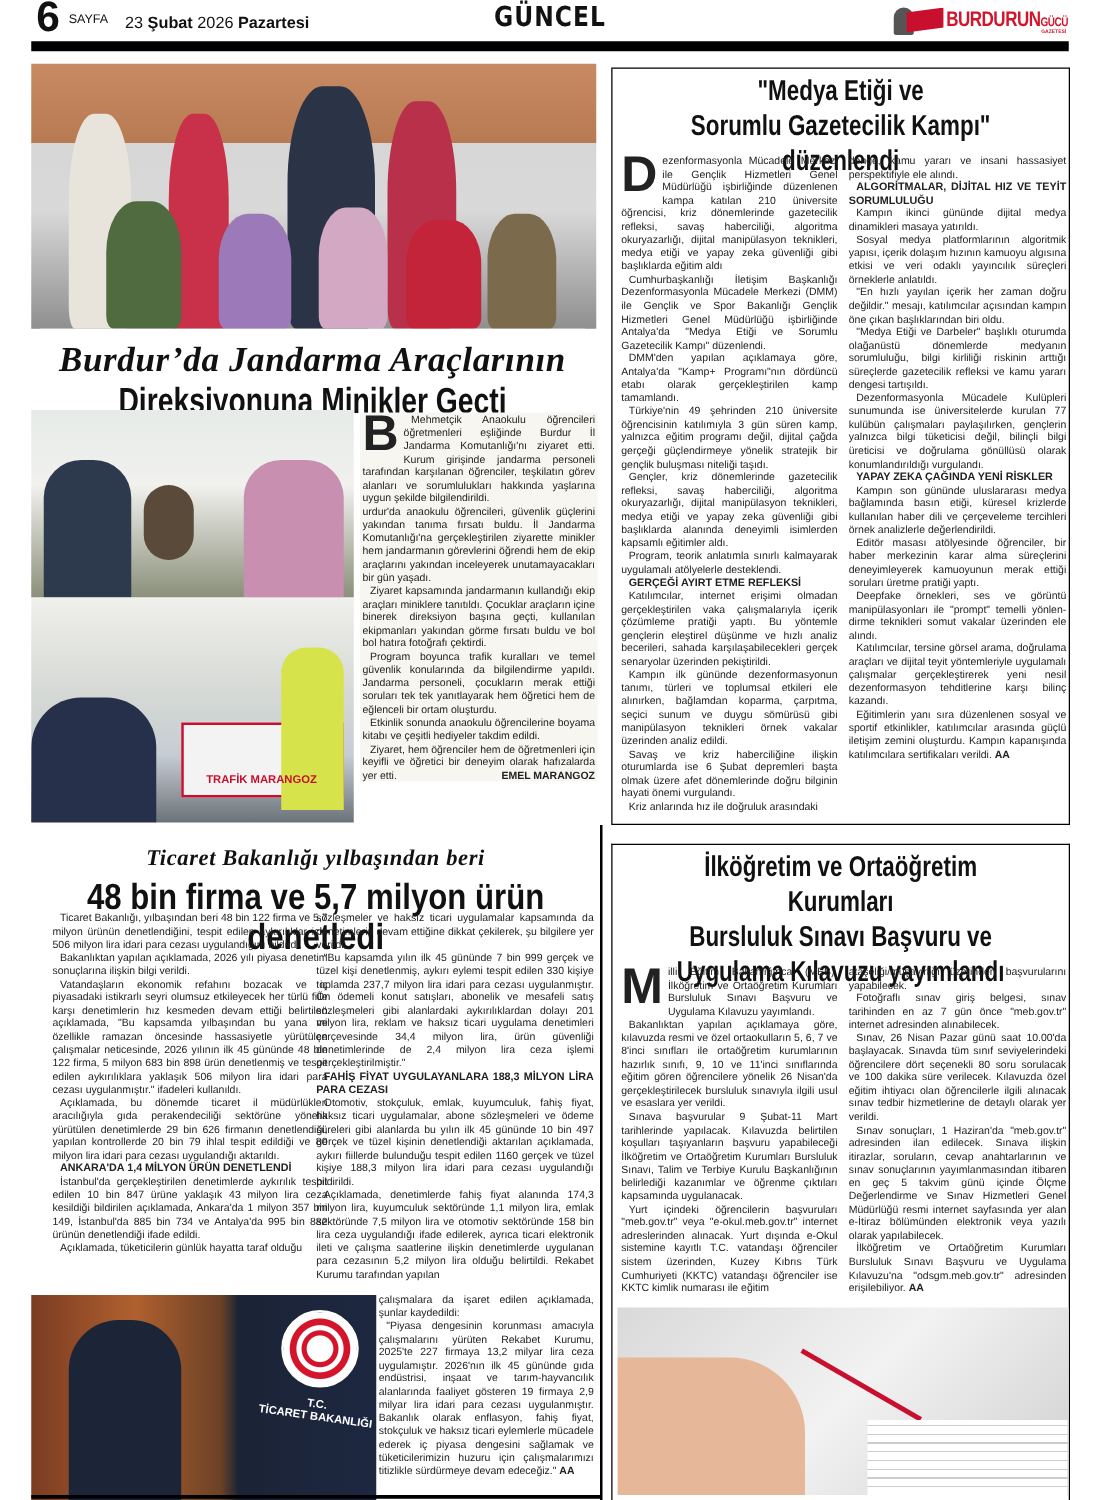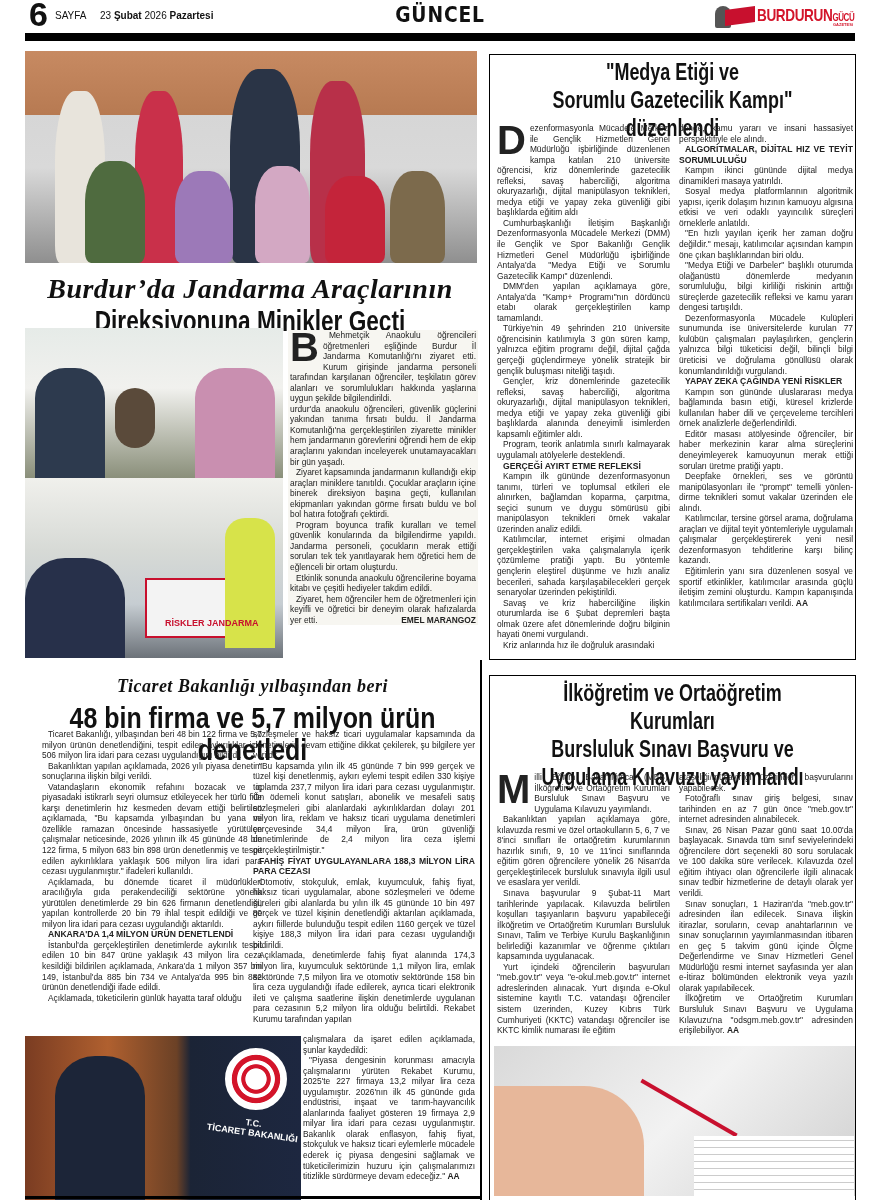--- a/index.html
+++ b/index.html
@@ -3,21 +3,21 @@
 <meta charset="utf-8">
 <style>
   * { box-sizing: border-box; margin: 0; padding: 0; }
   html, body { width: 881px; height: 1200px; background: #fff; overflow: hidden; }
   body { position: relative; font-family: "Liberation Sans", sans-serif; color: #111; }
 
   
   .hdr { position: absolute; left: 25px; top: 0; width: 830px; height: 28px; }
   .pg-num { position: absolute; left: 4px; top: -4px; font-family: "Liberation Sans", sans-serif; font-weight: bold; font-size: 34px; line-height: 36px; }
   .pg-lbl { position: absolute; left: 30px; top: 10px; font-size: 10px; }
-  .pg-date { position: absolute; left: 75px; top: 10px; font-size: 10px; }
+  .pg-date { position: absolute; left: 75px; top: 10px; font-size: 13px; }
   .pg-date b { font-weight: bold; }
   .section { position: absolute; left: 360px; top: 2px; width: 110px; text-align: center; font-family: "DejaVu Sans", sans-serif; font-weight: bold; font-size: 22px; letter-spacing: 1px; transform: scaleX(0.85); }
   .logo { position: absolute; right: 0; top: 4px; height: 24px; width: 140px; padding-left: 23px; }
   .logo .flag { position: absolute; left: 10px; top: 2px; width: 30px; height: 20px; background: #c8102e; clip-path: polygon(0 20%, 100% 0, 100% 80%, 0 100%); }
   .logo .head { position: absolute; left: 0; top: 2px; width: 16px; height: 22px; background: #555; border-radius: 8px 8px 2px 2px; }
   .logo .name { position: absolute; left: 42px; top: 2px; font-weight: bold; font-size: 17px; color: #d3142a; transform: scaleX(0.8); transform-origin: left; letter-spacing: -0.5px; }
   .logo .name small { font-size: 10px; }
   .logo .gazete { position: absolute; right: 2px; top: 18px; font-size: 4px; color: #d3142a; font-weight: bold; }
   .hdr-bar { position: absolute; left: 25px; top: 33px; width: 830px; height: 8px; background: #000; }
 
@@ -115,21 +115,21 @@
 </div>
 <div class="photo ph2">
   <div style="position:absolute;left:10px;top:40px;width:70px;height:110px;background:#2d3a4e;border-radius:30px 30px 0 0"></div>
   <div style="position:absolute;left:90px;top:60px;width:40px;height:60px;background:#5a4a3a;border-radius:20px"></div>
   <div style="position:absolute;left:170px;top:40px;width:80px;height:110px;background:#c98fb0;border-radius:30px 30px 0 0"></div>
 </div>
 <div class="photo ph3">
   <div style="position:absolute;left:0;top:80px;width:100px;height:100px;background:#27304a;border-radius:40px 40px 0 0"></div>
   <div style="position:absolute;left:120px;top:100px;width:130px;height:60px;background:#f3f3f3;border:2px solid #c8102e"></div>
   <div style="position:absolute;left:200px;top:40px;width:50px;height:130px;background:#d7e34a;border-radius:20px 20px 0 0"></div>
-  <div style="position:absolute;left:140px;top:140px;color:#c8102e;font-size:9px;font-weight:bold">RİSKLER JANDARMA</div>
+  <div style="position:absolute;left:140px;top:140px;color:#c8102e;font-size:9px;font-weight:bold">TRAFİK MARANGOZ</div>
 </div>
 <div class="txt j-txt">
   <span class="dropcap">B</span>
   <p>Mehmetçik Anaokulu öğrencileri öğretmenleri eşliğinde Burdur İl Jandarma Komutanlığı'nı ziyaret etti. Kurum girişinde jandarma personeli tarafından karşılanan öğrenciler, teşkilatın görev alanları ve sorumlulukları hakkında yaşlarına uygun şekilde bilgilendirildi.</p>
   <p style="text-indent:0">urdur'da anaokulu öğrencileri, güvenlik güçlerini yakından tanıma fırsatı buldu. İl Jandarma Komutanlığı'na gerçekleştirilen ziyarette minikler hem jandarmanın görevlerini öğrendi hem de ekip araçlarını yakından inceleyerek unutamayacakları bir gün yaşadı.</p>
   <p>Ziyaret kapsamında jandarmanın kullandığı ekip araçları miniklere tanıtıldı. Çocuklar araçların içine binerek direksiyon başına geçti, kullanılan ekipmanları yakından görme fırsatı buldu ve bol bol hatıra fotoğrafı çektirdi.</p>
   <p>Program boyunca trafik kuralları ve temel güvenlik konularında da bilgilendirme yapıldı. Jandarma personeli, çocukların merak ettiği soruları tek tek yanıtlayarak hem öğretici hem de eğlenceli bir ortam oluşturdu.</p>
   <p>Etkinlik sonunda anaokulu öğrencilerine boyama kitabı ve çeşitli hediyeler takdim edildi.</p>
   <p><span>Ziyaret, hem öğrenciler hem de öğretmenleri için keyifli ve öğretici bir deneyim olarak hafızalarda yer etti.</span> <span class="sig">EMEL MARANGOZ</span></p>
 </div>
@@ -142,22 +142,22 @@
 </div>
 <div class="txt m-c1">
     <span class="dropcap">D</span>
     <p style="text-indent: 0px;"><span>ezenformasyonla Mücadele Merkezi ile Gençlik Hizmetleri Genel Müdürlüğü işbirliğinde düzenlenen kampa katılan 210 üniversite öğrencisi, kriz dönemlerinde gazetecilik refleksi, savaş haberciliği, algoritma okuryazarlığı, dijital manipülasyon teknikleri, medya etiği ve yapay zeka güvenliği gibi başlıklarda eğitim aldı</span></p>
     <p><span>Cumhurbaşkanlığı İletişim Başkanlığı Dezenformasyonla Mücadele Merkezi (DMM) ile Gençlik ve Spor Bakanlığı Gençlik Hizmetleri Genel Müdürlüğü işbirliğinde Antalya'da "Medya Etiği ve Sorumlu Gazetecilik Kampı" düzenlendi.</span></p>
     <p><span>DMM'den yapılan açıklamaya göre, Antalya'da "Kamp+ Programı"nın dördüncü etabı olarak gerçekleştirilen kamp tamamlandı.</span></p>
     <p><span>Türkiye'nin 49 şehrinden 210 üniversite öğrencisinin katılımıyla 3 gün süren kamp, yalnızca eğitim programı değil, dijital çağda gerçeği güçlendirmeye yönelik stratejik bir gençlik buluşması niteliği taşıdı.</span></p>
     <p><span>Gençler, kriz dönemlerinde gazetecilik refleksi, savaş haberciliği, algoritma okuryazarlığı, dijital manipülasyon teknikleri, medya etiği ve yapay zeka güvenliği gibi başlıklarda alanında deneyimli isimlerden kapsamlı eğitimler aldı.</span></p>
     <p><span>Program, teorik anlatımla sınırlı kalmayarak uygulamalı atölyelerle desteklendi.</span></p>
     <p class="sub"><span>GERÇEĞİ AYIRT ETME REFLEKSİ</span></p>
+    <p><span>Katılımcılar, internet erişimi olmadan gerçekleştirilen vaka çalışmalarıyla içerik çözümleme pratiği yaptı. Bu yöntemle gençlerin eleştirel düşünme ve hızlı analiz becerileri, sahada karşılaşabilecekleri gerçek senaryolar üzerinden pekiştirildi.</span></p>
     <p><span>Kampın ilk gününde dezenformasyonun tanımı, türleri ve toplumsal etkileri ele alınırken, bağlamdan koparma, çarpıtma, seçici sunum ve duygu sömürüsü gibi manipülasyon teknikleri örnek vakalar üzerinden analiz edildi.</span></p>
-    <p><span>Katılımcılar, internet erişimi olmadan gerçekleştirilen vaka çalışmalarıyla içerik çözümleme pratiği yaptı. Bu yöntemle gençlerin eleştirel düşünme ve hızlı analiz becerileri, sahada karşılaşabilecekleri gerçek senaryolar üzerinden pekiştirildi.</span></p>
     <p><span>Savaş ve kriz haberciliğine ilişkin oturumlarda ise 6 Şubat depremleri başta olmak üzere afet dönemlerinde doğru bilginin hayati önemi vurgulandı.</span></p>
     <p><span>Kriz anlarında hız ile doğruluk arasındaki</span></p>
   </div>
 <div class="txt m-c2">
     <p style="text-indent: 0px;"><span>denge, kamu yararı ve insani hassasiyet perspektifiyle ele alındı.</span></p>
     <p class="sub"><span>ALGORİTMALAR, DİJİTAL HIZ VE TEYİT SORUMLULUĞU</span></p>
     <p><span>Kampın ikinci gününde dijital medya dinamikleri masaya yatırıldı.</span></p>
     <p><span>Sosyal medya platformlarının algoritmik yapısı, içerik dolaşım hızının kamuoyu algısına etkisi ve veri odaklı yayıncılık süreçleri örneklerle anlatıldı.</span></p>
     <p><span>"En hızlı yayılan içerik her zaman doğru değildir." mesajı, katılımcılar açısından kampın öne çıkan başlıklarından biri oldu.</span></p>
     <p><span>"Medya Etiği ve Darbeler" başlıklı oturumda olağanüstü dönemlerde medyanın sorumluluğu, bilgi kirliliği riskinin arttığı süreçlerde gazetecilik refleksi ve kamu yararı dengesi tartışıldı.</span></p>

